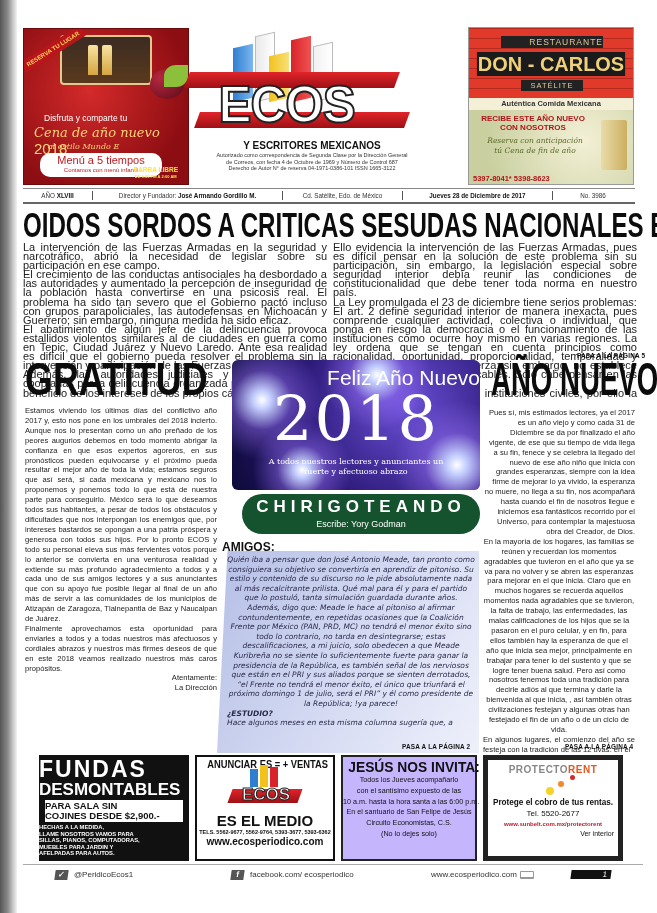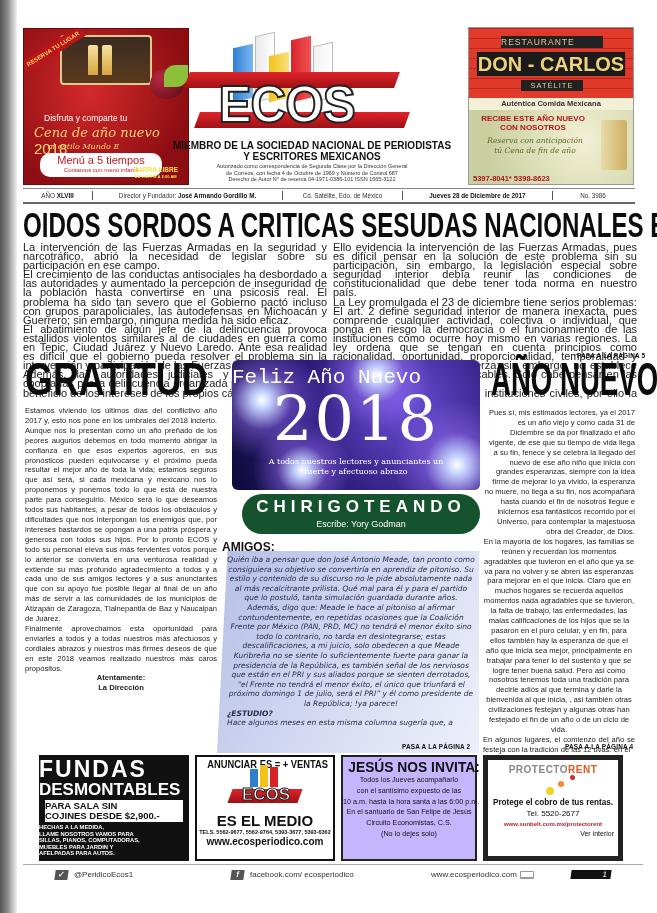--- a/index.html
+++ b/index.html
@@ -31,21 +31,21 @@
 .logo .slab2{position:absolute;left:40px;top:98px;width:210px;height:16px;background:linear-gradient(#e0242a,#9e1015);transform:skewX(-20deg)}
 .logo .word{position:absolute;left:58px;top:60px;font-family:"Liberation Sans",sans-serif;font-weight:bold;font-size:52px;color:#fff;letter-spacing:-1px;-webkit-text-stroke:2px #222;transform:scaleX(0.95)}
 .logo .reg{position:absolute;left:222px;top:102px;font-size:8px;color:#c01a1f}
 .member{position:absolute;left:140px;top:140px;width:310px;text-align:center}
 .member .m1{font-weight:bold;font-size:10px;line-height:11px;color:#111}
 .member .m2{font-weight:bold;font-size:10px;line-height:11px;color:#111}
 .member .m3{font-size:5.5px;line-height:6.5px;color:#333;margin-top:1px}
 
 .ad-right{position:absolute;left:451px;top:27px;width:166px;height:158px;border:1px solid #999;overflow:hidden}
 .ad-right .brick{position:absolute;left:0;top:0;width:100%;height:70px;background:repeating-linear-gradient(0deg,#e23a2a 0 9px,#b42a1e 9px 10px);}
-.ad-right .rest{position:absolute;left:32px;top:8px;width:102px;height:12px;background:#222;color:#e3c69a;font-size:8.5px;text-align:left;line-height:12px;letter-spacing:1px}
+.ad-right .rest{position:absolute;left:32px;top:8px;width:102px;height:12px;background:#222;color:#e3c69a;font-size:8.5px;text-align:right;line-height:12px;letter-spacing:1px}
 .ad-right .don{position:absolute;left:4px;top:24px;width:156px;height:24px;background:#1b1b1b;color:#f0d17a;font-size:21px;font-weight:bold;text-align:center;line-height:24px;font-family:"Liberation Sans",sans-serif;transform:scaleX(0.95)}
 .ad-right .sat{position:absolute;left:52px;top:52px;width:62px;height:11px;background:#222;color:#e3c69a;font-size:7.5px;text-align:center;line-height:11px;letter-spacing:1px}
 .ad-right .aut{position:absolute;left:0;top:70px;width:100%;height:12px;background:#f4f0d8;color:#333;font-size:7.5px;font-weight:bold;text-align:center;line-height:12px}
 .ad-right .lower{position:absolute;left:0;top:82px;width:100%;height:76px;background:radial-gradient(circle at 70% 40%,#f3f0d6,#c9cf9f 80%)}
 .ad-right .rec{position:absolute;left:4px;top:4px;width:120px;text-align:center;color:#b0151a;font-weight:bold;font-size:8px;line-height:9px}
 .ad-right .res{position:absolute;left:4px;top:26px;width:124px;text-align:center;color:#5a6a2a;font-family:"DejaVu Serif",serif;font-style:italic;font-size:7.5px;line-height:10px}
 .ad-right .tel{position:absolute;left:4px;bottom:3px;color:#b0151a;font-size:7.5px;font-weight:bold}
 .ad-right .champ{position:absolute;right:6px;top:10px;width:26px;height:50px;background:linear-gradient(90deg,#e9d9a3,#c9a651);border-radius:2px;opacity:.85}
 
 
@@ -64,28 +64,28 @@
 .lead-l{left:6px;top:243px;width:304px}
 .lead-r{left:316px;top:243px;width:304px}
 .pasa{position:absolute;font-size:6.4px;font-weight:bold;color:#111;letter-spacing:.2px}
 
 
 .big{position:absolute;font-family:"Liberation Sans",sans-serif;font-weight:bold;color:#0c0c0c;white-space:nowrap;transform-origin:left top}
 .gratitud{left:8px;top:356px;font-size:46px;line-height:46px;transform:scaleX(0.78)}
 .anonuevo{left:474px;top:356px;font-size:46px;line-height:46px;transform:scaleX(0.6)}
 
 .col-grat{left:8px;top:406px;width:192px;font-size:7.6px;line-height:9.9px}
-.col-grat .sig{font-weight:bold;text-align:center}
+.col-grat .sig{font-weight:normal;text-align:right}
 
 .col-ano{left:466px;top:408px;width:152px;font-size:7.6px;line-height:9.9px}
 
 
 .banner{position:absolute;left:215px;top:360px;width:248px;height:130px;border-radius:6px;background:radial-gradient(circle at 70% 35%,#6b4fd6,#2c1a78 55%,#0d0a38 100%);overflow:hidden}
 .banner .burst{position:absolute;border-radius:50%;background:radial-gradient(circle,#ffffff 0,#c6d1ff 10%,rgba(160,120,255,0.4) 35%,rgba(0,0,0,0) 70%)}
-.banner .t1{position:absolute;left:0;top:6px;width:100%;text-align:left;font-family:Liberation Mono, monospace;color:#fff;font-size:21px;line-height:24px}
+.banner .t1{position:absolute;left:0;top:6px;width:100%;text-align:right;font-family:Liberation Sans, sans-serif;color:#fff;font-size:21px;line-height:24px}
 .banner .t2{position:absolute;left:0;top:26px;width:100%;text-align:center;font-family:"DejaVu Serif",serif;color:#fff;font-size:62px;line-height:66px;letter-spacing:2px}
 .banner .t3{position:absolute;left:0;top:97px;width:100%;text-align:center;font-family:"DejaVu Serif",serif;color:#fff;font-size:8px;line-height:10px}
 
 .chiri{position:absolute;left:225px;top:494px;width:238px;height:40px;background:#14532d;border-radius:20px;text-align:center;color:#fff}
 .chiri .t{font-size:17px;font-weight:bold;letter-spacing:5px;line-height:22px;padding-top:2px}
 .chiri .s{font-size:9px;line-height:12px}
 .amigos{position:absolute;left:205px;top:540px;font-size:12px;font-weight:bold;color:#111}
 
 .column-box{position:absolute;left:200px;top:551px;width:262px;height:202px;background:linear-gradient(120deg,#b5bfe6 0%,#d9def4 60%,#eef0fa 100%);clip-path:polygon(4% 0,100% 0,100% 100%,0 100%)}
 .col-chiri{left:210px;top:555px;width:248px;font-family:"DejaVu Sans",sans-serif;font-style:italic;font-size:7.5px;line-height:9.6px;color:#2a2a4a;text-align:center}
@@ -168,21 +168,20 @@
       <div class="bar" style="left:36px;height:46px;background:linear-gradient(90deg,#f1c21b,#f8e07a)"></div>
       <div class="bar" style="left:58px;height:62px;background:linear-gradient(90deg,#d8232a,#f05252)"></div>
       <div class="bar" style="left:80px;height:56px;background:linear-gradient(90deg,#f2f2f2,#fff);border:1px solid #bbb"></div>
     </div>
     <div class="slab1"></div>
     <div class="slab2"></div>
     <div class="word">ECOS</div>
     <div class="reg">®</div>
   </div>
   <div class="member">
-    <div class="m1">MIEMBRO DE LA SOCIEDAD NACIONAL DE PERIODISTAS</div>
     <div class="m2">Y ESCRITORES MEXICANOS</div>
     <div class="m3">Autorizado como correspondencia de Segunda Clase por la Dirección General</div>
     <div class="m3" style="margin-top:0">de Correos, con fecha 4 de Octubre de 1969 y Número de Control 687</div>
     <div class="m3" style="margin-top:0">Derecho de Autor N° de reserva 04-1971-0386-101 ISSN 1665-3122</div>
   </div>
 
   <div class="ad-right">
     <div class="brick"></div>
     <div class="rest">RESTAURANTE</div>
     <div class="don">DON - CARLOS</div>

